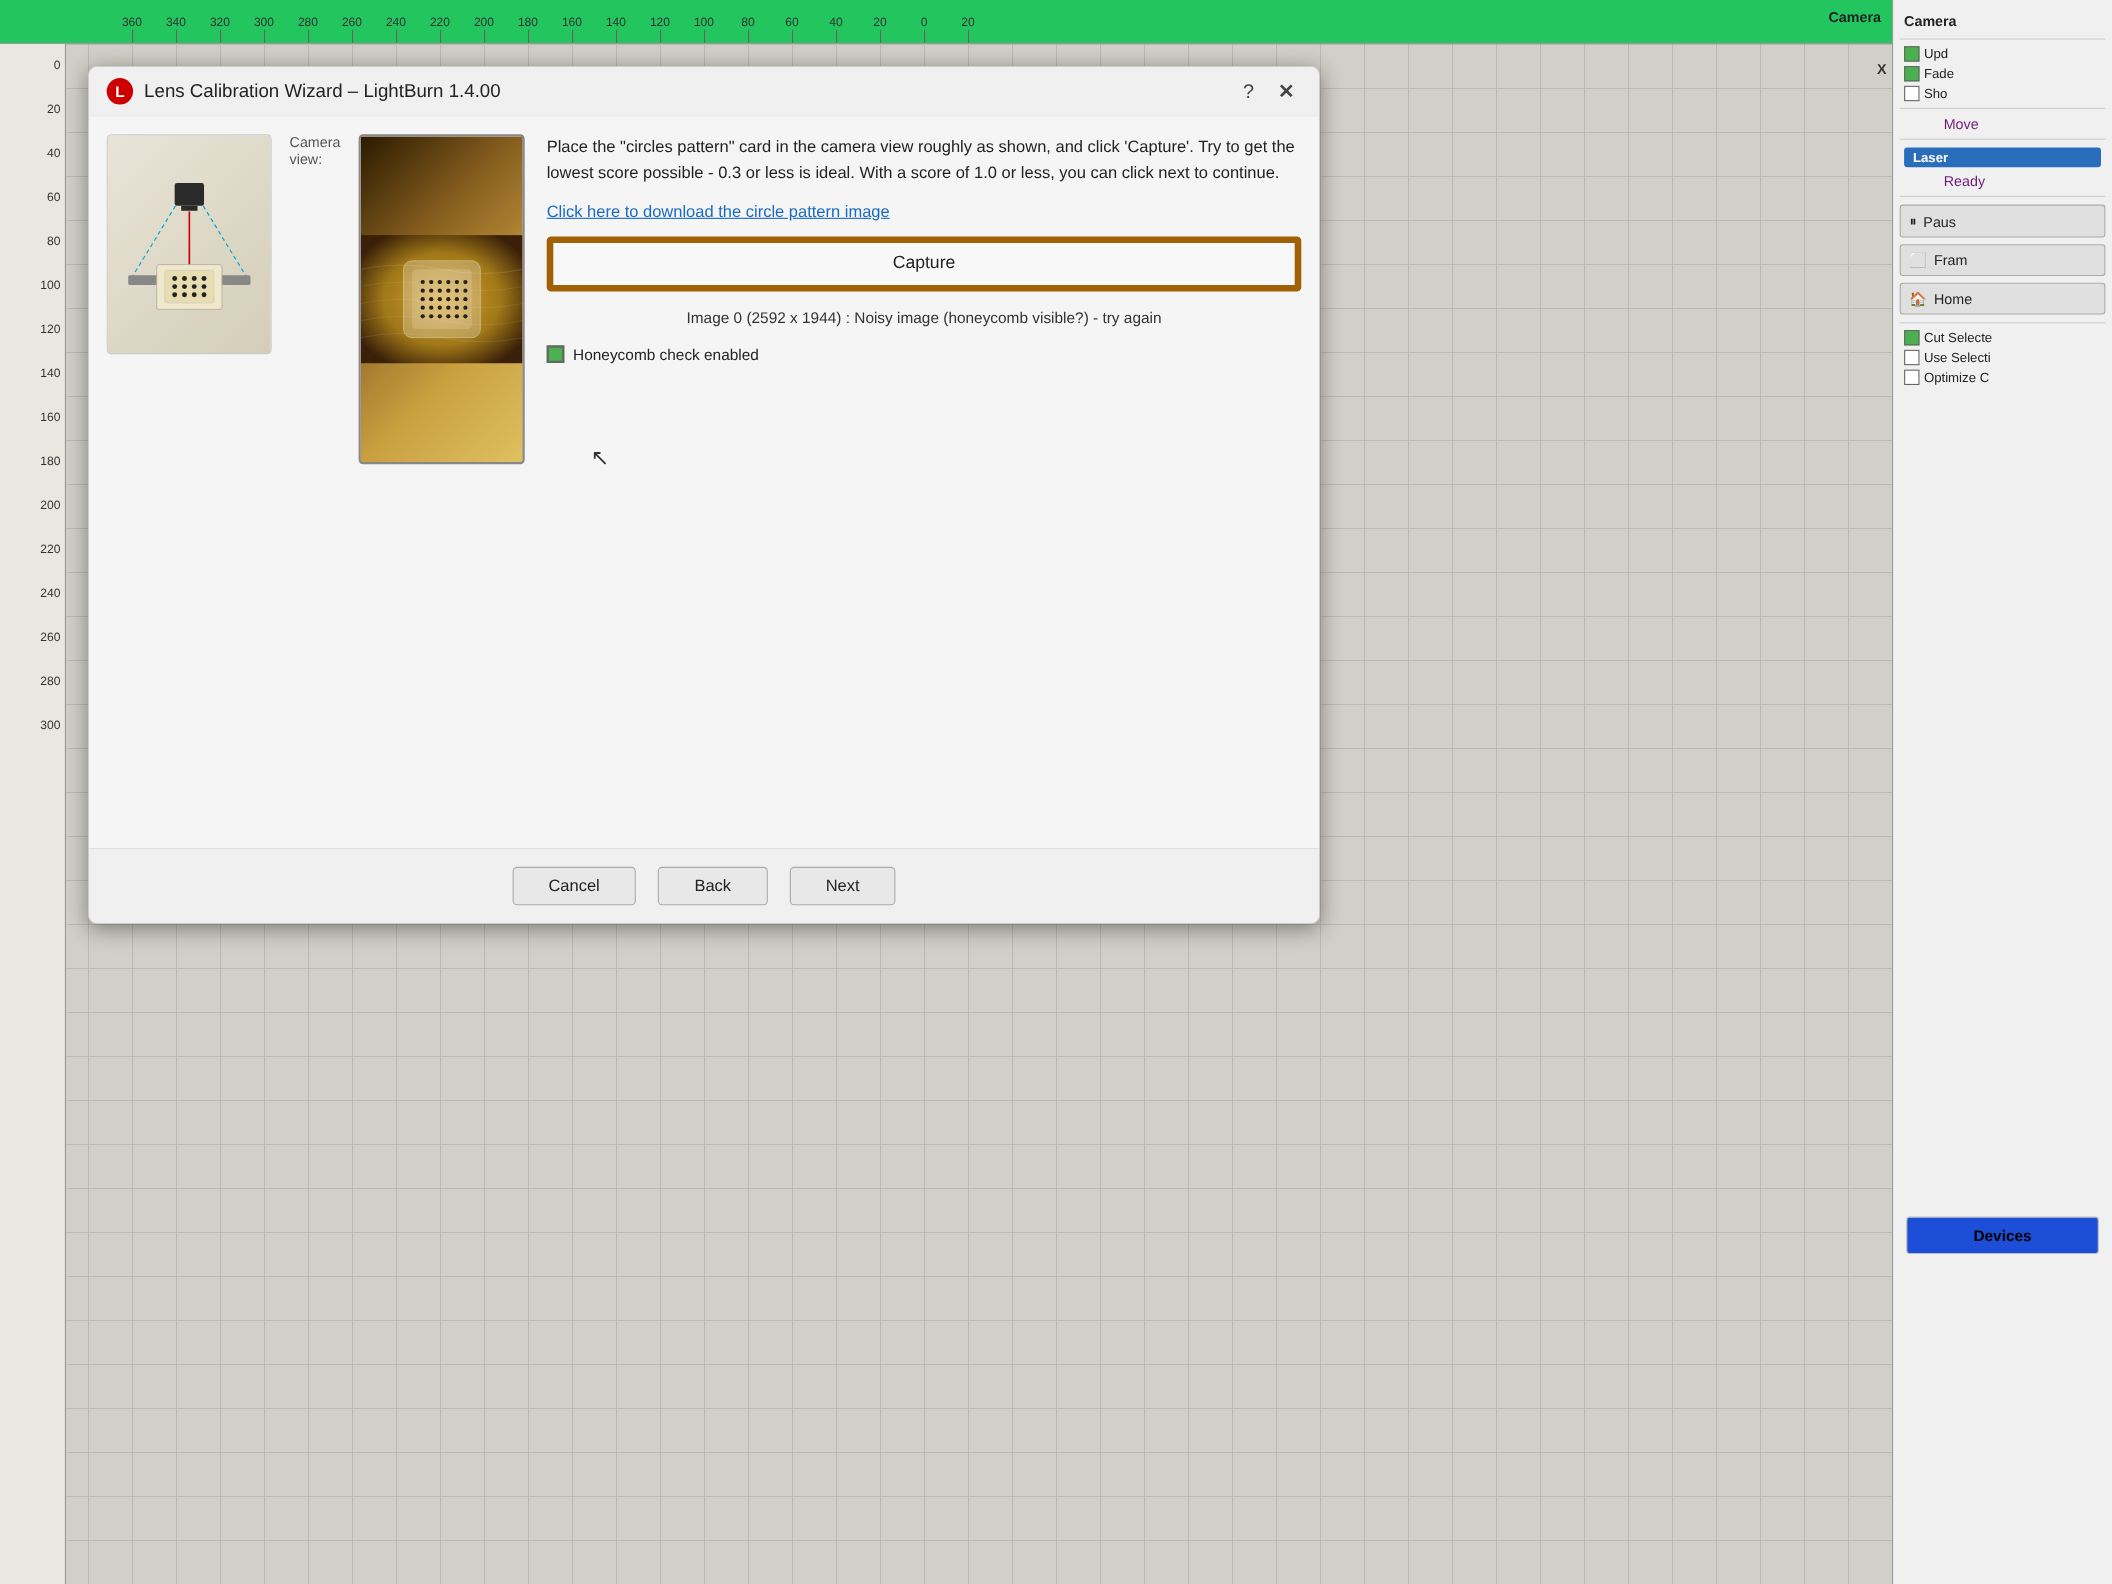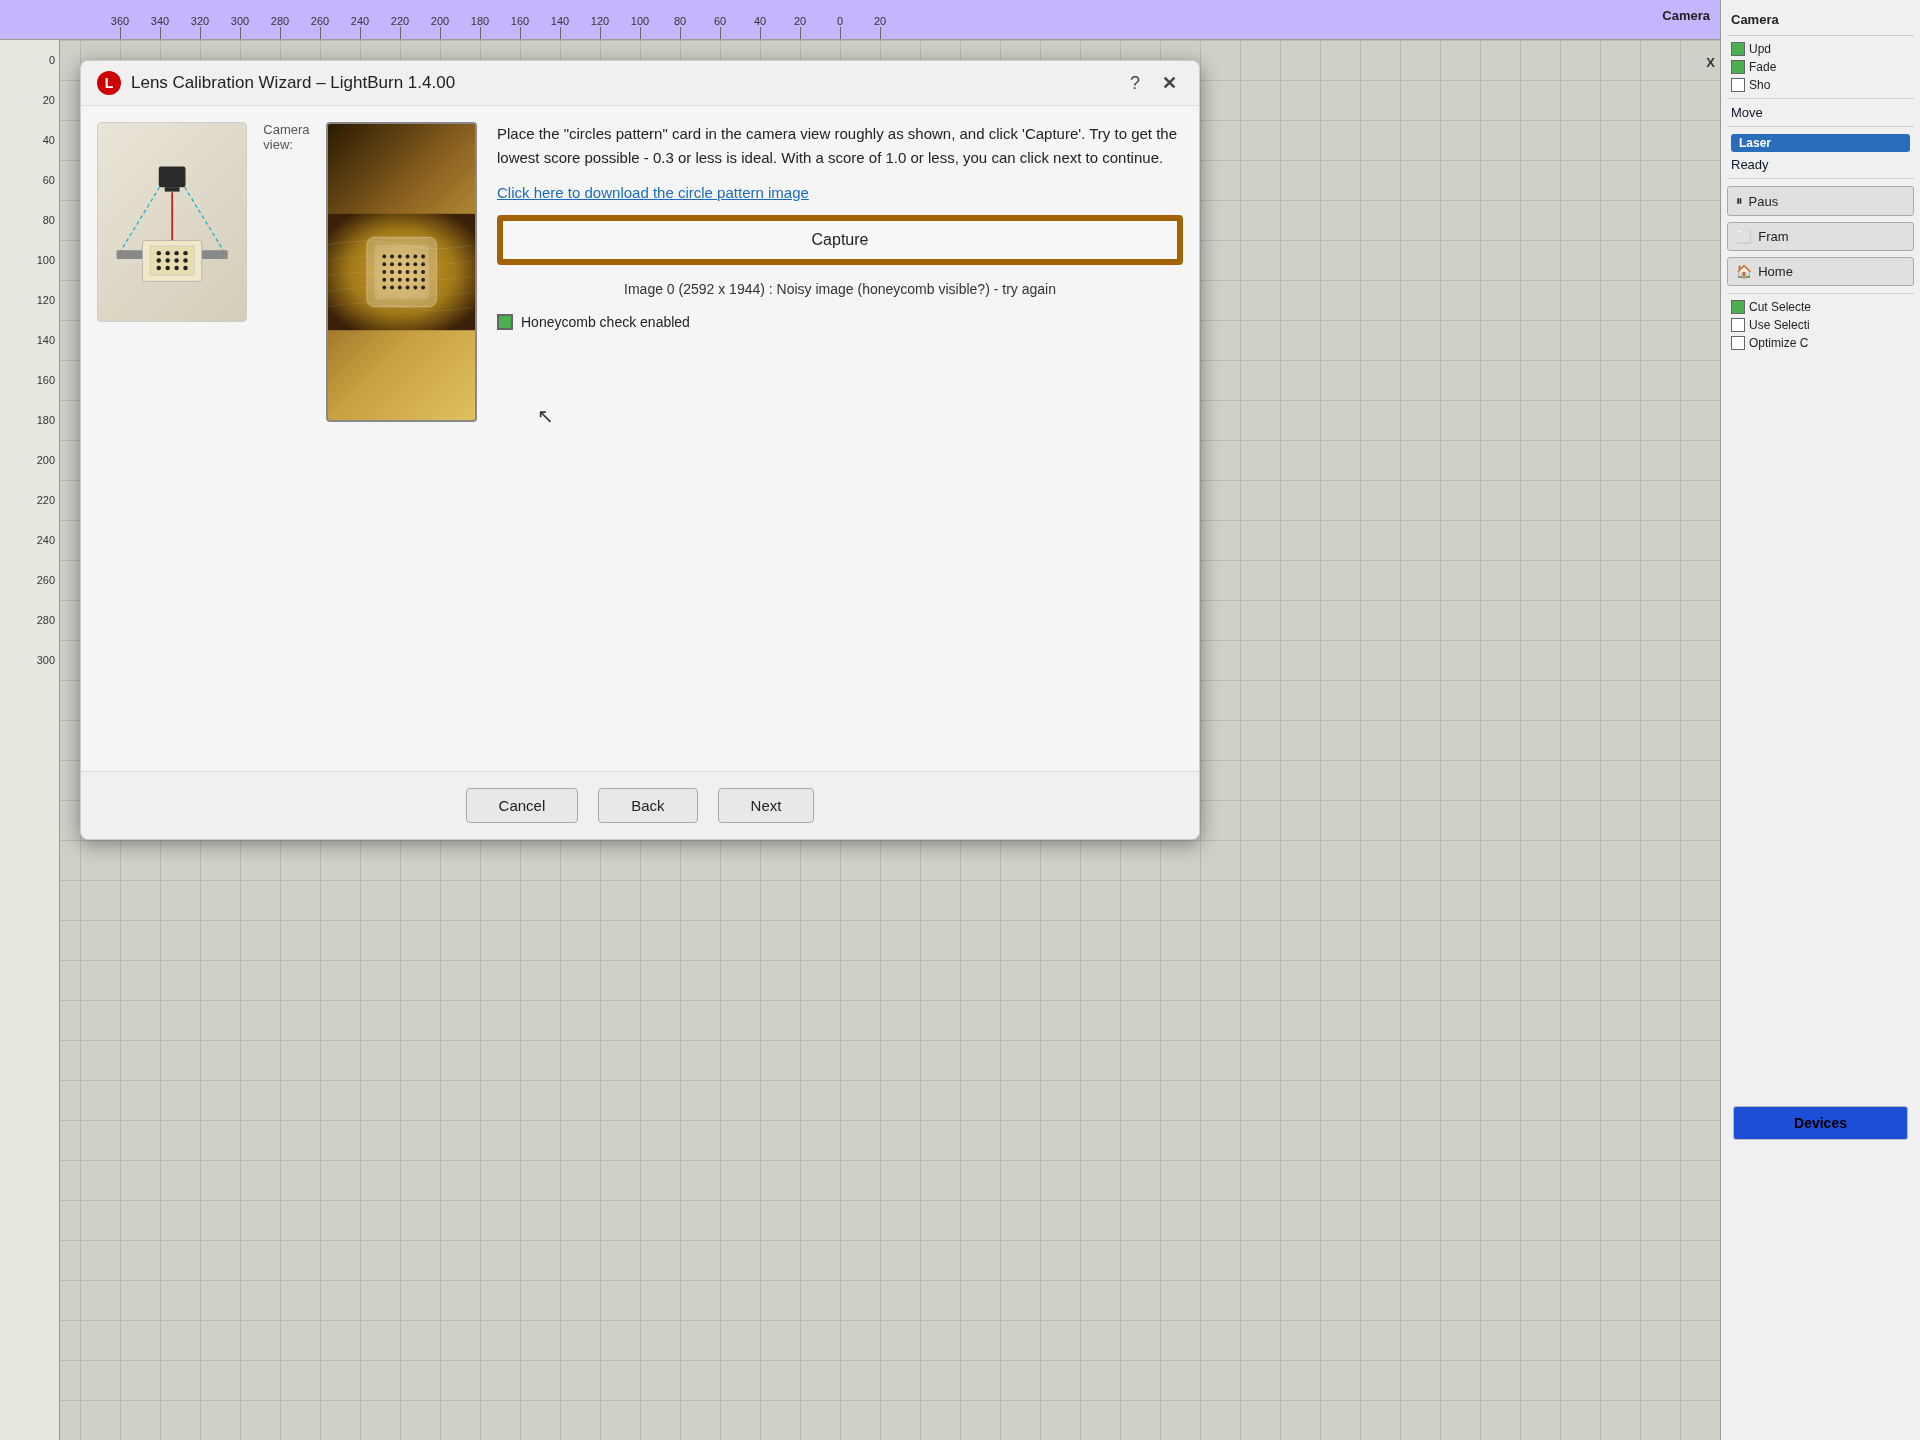--- a/index.html
+++ b/index.html
@@ -23,21 +23,21 @@
         linear-gradient(90deg, rgba(180,180,170,0.8) 1px, transparent 1px);
       background-size: 40px 40px;
     }
 
     
     .ruler-top {
       position: absolute;
       top: 0; left: 0;
       width: 1920px;
       height: 40px;
-      background: #c4b5fd;
+      background: #22c55e;
       border-bottom: 1px solid #999;
       display: flex;
       align-items: center;
       overflow: hidden;
     }
     .ruler-top-inner {
       display: flex;
       align-items: flex-end;
       height: 100%;
       padding-left: 100px;
@@ -108,22 +108,23 @@
       border: 1px solid #666;
       background: #fff;
       display: inline-block;
     }
     .checkbox-icon.checked {
       background: #4caf50;
     }
 
     .panel-status {
       font-size: 13px;
-      color: #0f172a;
+      color: #701a75;
       padding: 2px 4px;
+      margin-left: 36px;
     }
 
     .panel-btn {
       display: flex;
       align-items: center;
       gap: 6px;
       padding: 6px 8px;
       margin: 3px 0;
       background: #e0e0e0;
       border: 1px solid #aaa;

